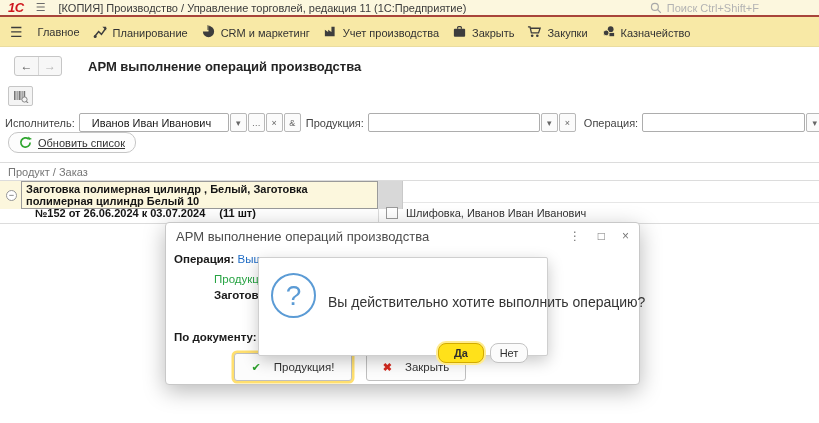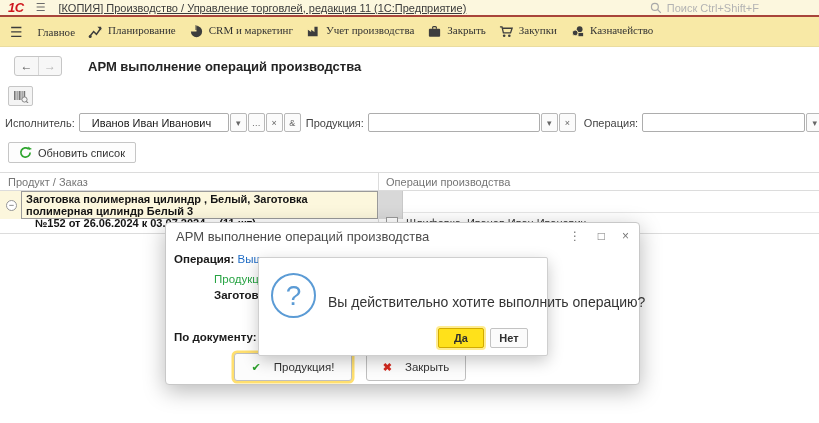--- a/index.html
+++ b/index.html
@@ -5,28 +5,28 @@
   * { margin:0; padding:0; box-sizing:border-box; }
   body { background:#e9e9e9; font-family:"Liberation Sans", sans-serif; }
   .screen { position:relative; width:819px; height:423px; background:#fff; overflow:hidden;
             font-size:11px; color:#333; }
 
   
   .titlebar { height:17px; background:#fcf7de; border-bottom:2px solid #a8453a;
               display:flex; align-items:center; padding:0 8px; }
   .logo { color:#cf161c; font-weight:bold; font-style:italic; font-size:13px; margin-right:12px; letter-spacing:-0.5px; }
   .tb-burger { color:#6b6b6b; font-size:11px; margin-right:13px; cursor:pointer; }
-  .apptitle { color:#3b3b3b; font-size:11px;text-decoration:underline; }
+  .apptitle { color:#3b3b3b; font-size:11px; }
   .search { margin-left:auto; margin-right:52px; display:flex; align-items:flex-start; gap:5px; color:#b3b3b3; }
 
   
   .menubar { height:30px; background:#f8e9a6; border-bottom:1px solid #eadca0;
              display:flex; align-items:center; padding:0 10px; white-space:nowrap; overflow:hidden; }
   .mb-burger { font-size:14px; color:#3c3c3c; margin-right:15px; cursor:pointer; }
-  .mb-item { display:flex; align-items:flex-start; gap:5px; margin-right:13px; color:#333; cursor:pointer;font-family:Liberation Serif, serif; }
+  .mb-item { display:flex; align-items:flex-end; gap:5px; margin-right:13px; color:#333; cursor:pointer; }
   .mb-item svg { flex:0 0 auto; }
 
   
   .navrow { margin:9px 0 0 14px; display:flex; align-items:center; }
   .navgrp { display:flex; border:1px solid #c6c6c6; border-radius:3px; overflow:hidden; background:#f7f7f7; }
   .navbtn { width:23px; height:18px; display:flex; align-items:center; justify-content:center;
             font-size:12px; color:#555; cursor:pointer; }
   .navbtn + .navbtn { border-left:1px solid #d6d6d6; color:#b4b4b4; }
   .pagetitle { margin-left:26px; font-size:13px; font-weight:bold; color:#242424; }
 
@@ -36,23 +36,23 @@
   
   .filters { display:flex; align-items:center; margin:7px 0 0 5px; white-space:nowrap; }
   .flabel { color:#444; margin-right:4px; }
   .fgroup { display:flex; gap:1px; align-items:stretch; }
   .finput { height:19px; border:1px solid #adadad; border-radius:2px; background:#fff;
             font:11px "Liberation Sans",sans-serif; color:#1a1a1a; padding:0 5px; }
   .fbtn { width:17px; height:19px; border:1px solid #b8b8b8; border-radius:2px; background:#fbfbfb;
           display:flex; align-items:center; justify-content:center; font-size:9px; color:#666; cursor:pointer; }
 
   
-  .refresh { margin:10px 0 0 8px; height:21px; display:inline-flex; align-items:center; gap:6px;
-             padding:0 10px; border:1px solid #c6c6c6; border-radius:2px; background:#fdfdfd;
-             font:11px "Liberation Sans",sans-serif; color:#333; cursor:pointer; }
+  .refresh { margin:0 0 0 8px; height:21px; display:inline-flex; align-items:center; gap:6px;
+             padding:0 10px; border:1px solid #c6c6c6; border-radius:10px; background:#fdfdfd;
+             font:11px "Liberation Sans",sans-serif; color:#333; cursor:pointer;text-decoration:underline; }
 
   
   .table { margin-top:9px; border-top:1px solid #dcdcdc; }
   .trow { display:grid; grid-template-columns:378px 1fr; align-items:stretch; }
   .thead { height:18px; color:#767676; border-bottom:1px solid #dcdcdc; }
   .thead .tc1 { padding-left:8px; display:flex; align-items:center; }
   .tc2 { border-left:1px solid #dcdcdc; display:flex; align-items:center; }
   .thead .tc2 { padding-left:7px; }
   .grouprow { height:22px; border-bottom:1px solid #e6e6e6; cursor:pointer; }
   .grouprow .tc1 { background:#fcf7dd; display:flex; align-items:center; }
@@ -85,25 +85,25 @@
   .ic-check { color:#2ca02c; font-size:11px; }
   .ic-cross { color:#d42a20; font-size:11px; font-weight:bold; }
 
   
   .confirm { position:absolute; left:258px; top:257px; width:290px; height:99px; background:#fff;
              border:1px solid #cfcfcf; border-radius:2px; box-shadow:0 5px 16px rgba(0,0,0,.22); z-index:20; }
   .q-icon { position:absolute; left:12px; top:15px; width:45px; height:45px; border:2px solid #5b9bd5;
             border-radius:50%; color:#5b9bd5; font-size:28px; font-weight:400;
             display:flex; align-items:center; justify-content:center; }
   .q-msg { position:absolute; left:69px; top:36px; font-size:14px; color:#333; white-space:nowrap; }
-  .c-btn { position:absolute; top:70px; height:20px; border-radius:2px;
+  .c-btn { position:absolute; top:85px; height:20px; border-radius:8px;
            font:bold 11px "Liberation Sans",sans-serif; color:#2e2e2e;
            display:flex; align-items:center; justify-content:center; cursor:pointer; }
   .c-yes { left:179px; width:46px; background:#ffe11a; border:1px solid #d2ab00; box-shadow:0 0 0 2px #ffec8f; }
-  .c-no  { left:231px; width:38px; background:#fbfbfb; border:1px solid #c3c3c3; font-weight:bold;text-align:right; }
+  .c-no  { left:231px; width:38px; background:#fbfbfb; border:1px solid #c3c3c3; font-weight:normal;text-align:right; }
 </style>
 </head>
 <body>
 
 <div class="screen">
 
   
   <div class="titlebar">
     <span class="logo">1С</span>
     <span class="tb-burger">☰</span>
@@ -235,26 +235,25 @@
         <path d="M12 7a5 5 0 1 1-1.6-3.7" stroke="#2ea52e" stroke-width="1.8" fill="none"></path>
         <path d="M9.6 0.6l1 3.6 3.5-1z" fill="#2ea52e"></path>
       </svg>
     <span>Обновить список</span>
   </button>
 
   
   <div class="table">
     <div class="trow thead">
       <div class="tc1">Продукт / Заказ</div>
-      <div class="tc2">Операции производства</div>
     </div>
     <div class="trow grouprow">
       <div class="tc1">
         <span class="collapse">−</span>
-        <span class="cellbox">Заготовка полимерная цилиндр , Белый, Заготовка полимерная цилиндр  Белый 3</span>
+        <span class="cellbox">Заготовка полимерная цилиндр , Белый, Заготовка полимерная цилиндр  Белый 10</span>
       </div>
       <div class="tc2">
           <div class="grayblock"></div>
         </div>
     </div>
     <div class="trow orderrow">
       <div class="tc1">
         <span>№152 от 26.06.2024 к 03.07.2024</span>
         <span class="qty">(11 шт)</span>
       </div>

